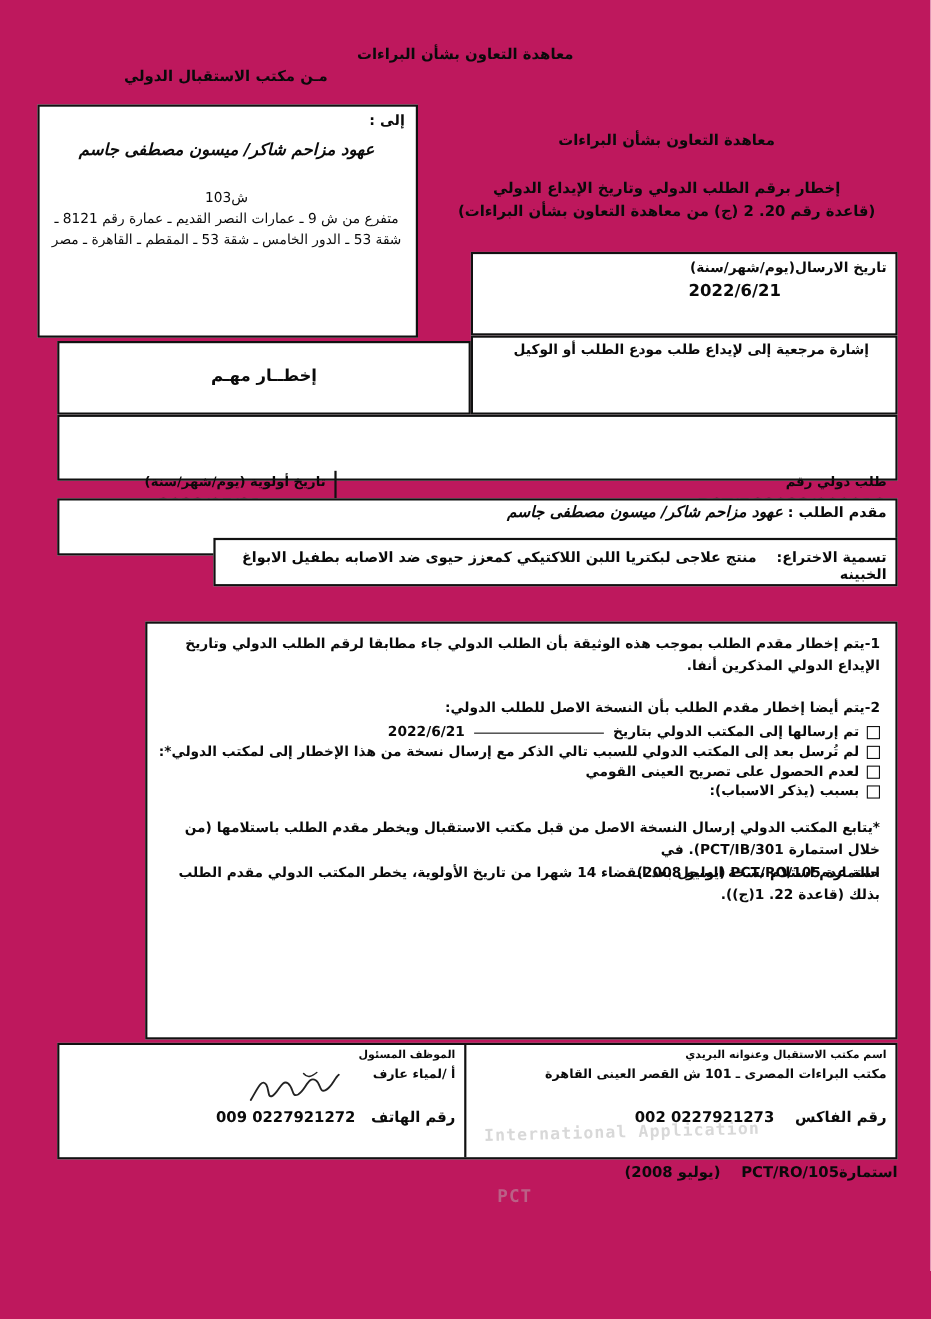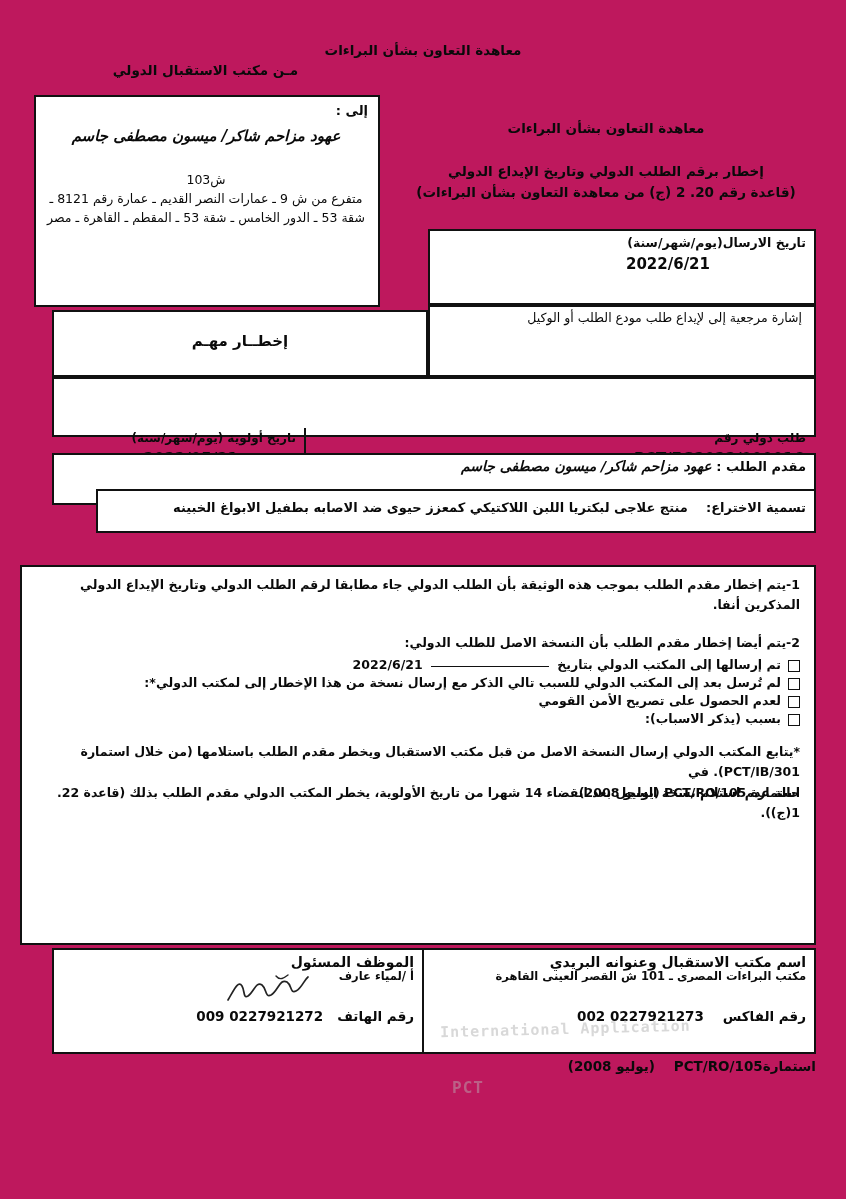--- a/index.html
+++ b/index.html
@@ -81,22 +81,22 @@
     font-size: 12.5px; font-weight: bold;
   }
   #send-value {
     position: absolute; top: 24px; right: 104px;
     font-size: 15px; font-weight: bold; direction: ltr;
   }
 
   
   #ref-box { top: 305px; right: 30px; width: 388px; height: 72px; }
   #ref-label {
-    position: absolute; top: 3px; right: 12px;
-    font-size: 12.5px; font-weight: normal;
+    position: absolute; top: 3px; right: 24px;
+    font-size: 12.5px; font-weight: bold;
   }
 
   
   #notice-box { top: 310px; right: 418px; width: 376px; height: 67px; }
   #notice-text {
     position: absolute; top: 20px; left: 0; right: 0;
     text-align: center; font-size: 15px; font-weight: bold;
     letter-spacing: 1px;
   }
 
@@ -124,29 +124,29 @@
 
   
   #appl-box { top: 437px; right: 30px; width: 764px; height: 52px; margin-top: 16px; }
   #appl-text {
     position: absolute; top: 3px; right: 8px;
     font-size: 13px; font-weight: bold;
   }
   #appl-text .nm { font-style: italic; font-size: 14px; }
 
   
-  #title-box { top: 489px; right: 30px; width: 720px; height: 44px; }
+  #title-box { top: 489px; right: 30px; width: 622px; height: 44px; }
   #title-text {
     position: absolute; top: 9px; right: 8px;
     font-size: 13px; font-weight: bold;
   }
   #title-text .tv { font-weight: bold; }
 
   
-  #body-box { top: 565px; right: 30px; width: 796px; height: 380px; }
+  #body-box { top: 565px; right: 30px; width: 684px; height: 380px; }
   #para1 {
     position: absolute; top: 8px; right: 14px; left: 14px;
     font-size: 12.5px; font-weight: bold; line-height: 1.6;
     text-align: right;
   }
   #para2 {
     position: absolute; top: 68px; right: 14px; left: 14px;
     font-size: 12.5px; font-weight: bold; text-align: right;
   }
   .cb-list {
@@ -186,21 +186,21 @@
     font-size: 12.5px; font-weight: bold;
   }
 
   
   #sig-row { top: 948px; right: 30px; width: 764px; height: 106px; }
   #sig-left { right: 390px; width: 374px; border-right: 2px solid #111; }
   #sig-right { right: 0; width: 390px; }
   .sig-cell { position: absolute; top: 0; height: 100%; box-sizing: border-box; }
   .sig-l1 {
     position: absolute; top: 4px; right: 8px;
-    font-size: 14px; font-weight: bold; white-space: nowrap;
+    font-size: 10px; font-weight: bold; white-space: nowrap;
   }
   .sig-l2 {
     position: absolute; top: 19px; right: 8px;
     font-size: 11.5px; font-weight: bold; white-space: nowrap;
   }
   .sig-phone {
     position: absolute; top: 58px; right: 8px;
     font-size: 13.5px; font-weight: bold;
   }
   .sig-phone .n { direction: ltr; display: inline-block; }
@@ -316,21 +316,21 @@
         </span>
       </div>
 
       <div class="cb-row">
         <span class="cbox"></span>
         <span class="cb-txt">لم تُرسل بعد إلى المكتب الدولي للسبب تالي الذكر مع إرسال نسخة من هذا الإخطار إلى لمكتب الدولي*:</span>
       </div>
 
       <div class="cb-row">
         <span class="cbox"></span>
-        <span class="cb-txt">لعدم الحصول على تصريح الأمن القومي</span>
+        <span class="cb-txt">لعدم الحصول على تصريح العينى القومي</span>
       </div>
 
       <div class="cb-row">
         <span class="cbox"></span>
         <span class="cb-txt">بسبب (يذكر الاسباب):</span>
       </div>
 
     </div>
 
     <div id="para3">

